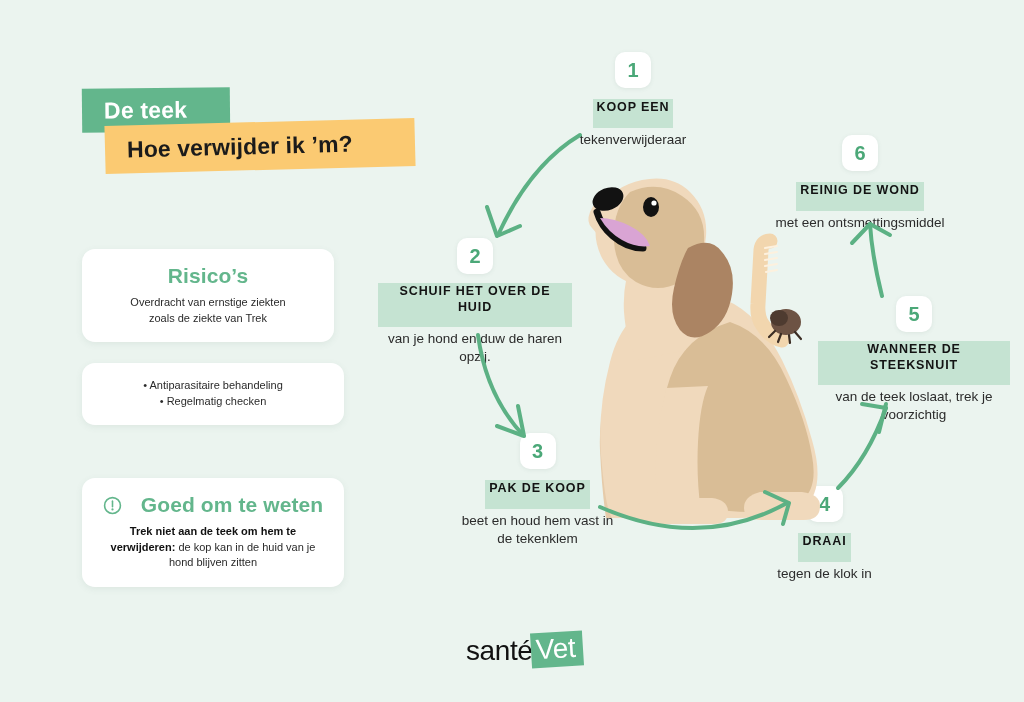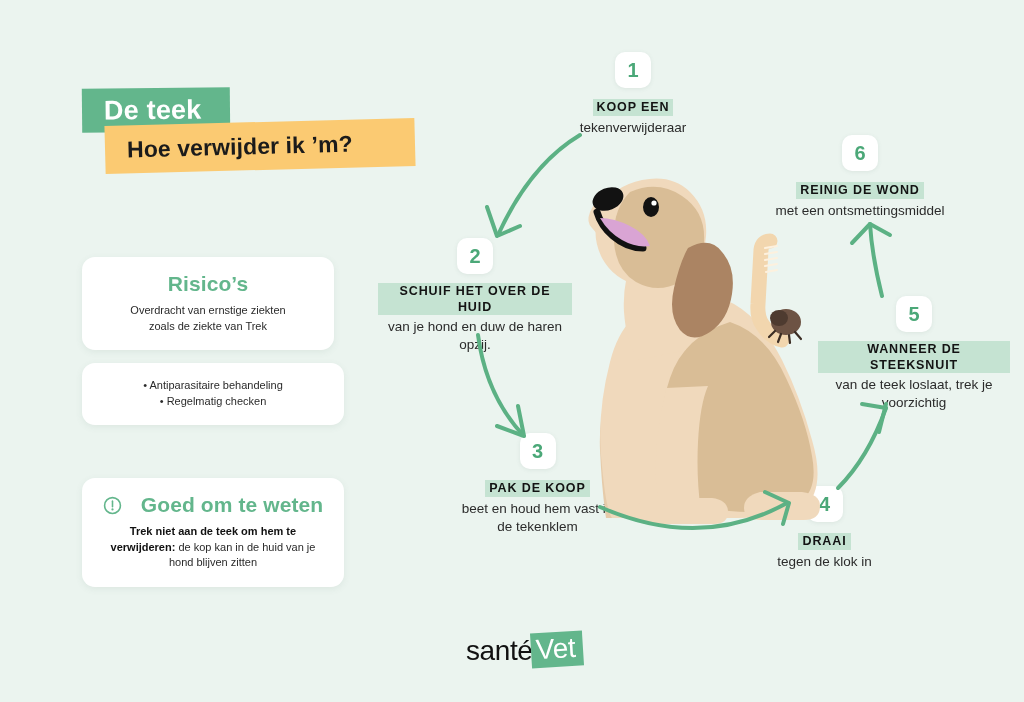--- a/index.html
+++ b/index.html
@@ -18,21 +18,21 @@
   
   #title-block { position: absolute; left: 82px; top: 88px; }
   .banner-green {
     position: absolute; left: 0; top: 0;
     width: 148px; height: 44px;
     background: #63b68c;
     display: flex; align-items: center; padding-left: 22px;
     transform: rotate(-0.6deg);
   }
   .banner-green span {
-    color: #ffffff; font-size: 27px; font-weight: bold; letter-spacing: .2px;
+    color: #ffffff; font-size: 23px; font-weight: bold; letter-spacing: .2px;
   }
   .banner-yellow {
     position: absolute; left: 23px; top: 34px;
     width: 310px; height: 48px;
     background: #fbca72;
     display: flex; align-items: center; padding-left: 22px;
     transform: rotate(-1.5deg);
   }
   .banner-yellow span {
     color: #1b1b1b; font-size: 23px; font-weight: bold; letter-spacing: .1px;
@@ -40,21 +40,21 @@
 
   
   .card {
     position: absolute;
     background: #ffffff;
     border-radius: 13px;
     box-shadow: 0 2px 7px rgba(80,110,95,.09);
     text-align: center;
     padding: 15px 16px 16px;
   }
-  #card-risks     { left: 82px; top: 249px; width: 252px; margin-top: 8px; }
+  #card-risks     { left: 82px; top: 249px; width: 252px; }
   #card-prevent   { left: 82px; top: 363px; width: 262px; }
   #card-know      { left: 82px; top: 478px; width: 262px; }
 
   .card-title {
     color: #63b68c;
     font-size: 21px; font-weight: bold;
     margin-bottom: 7px;
     letter-spacing: .1px;
   }
   .card-title-row {
@@ -72,21 +72,21 @@
   .step-num {
     width: 36px; height: 36px; margin: 0 auto 9px;
     background: #ffffff; border-radius: 10px;
     display: flex; align-items: center; justify-content: center;
     color: #4ba878; font-size: 20px; font-weight: bold;
     box-shadow: 0 1px 4px rgba(80,110,95,.10);
   }
   .step-head {
     font-size: 12.5px; font-weight: bold; color: #131313;
     letter-spacing: .9px; display: inline-block;
-    background: #c5e3d2; padding: 1px 4px 0; line-height: 1.25;
+    background: #c5e3d2; padding: 1px 4px 12px; line-height: 1.25;
   }
   .step-sub {
     font-size: 13.5px; color: #2b2b2b; line-height: 1.33;
     margin-top: 3px;
   }
 
   #step-1 { left: 543px; top: 52px; width: 180px; }
   #step-2 { left: 378px; top: 238px; width: 194px; }
   #step-3 { left: 455px; top: 433px; width: 165px; }
   #step-4 { left: 742px; top: 486px; width: 165px; }

